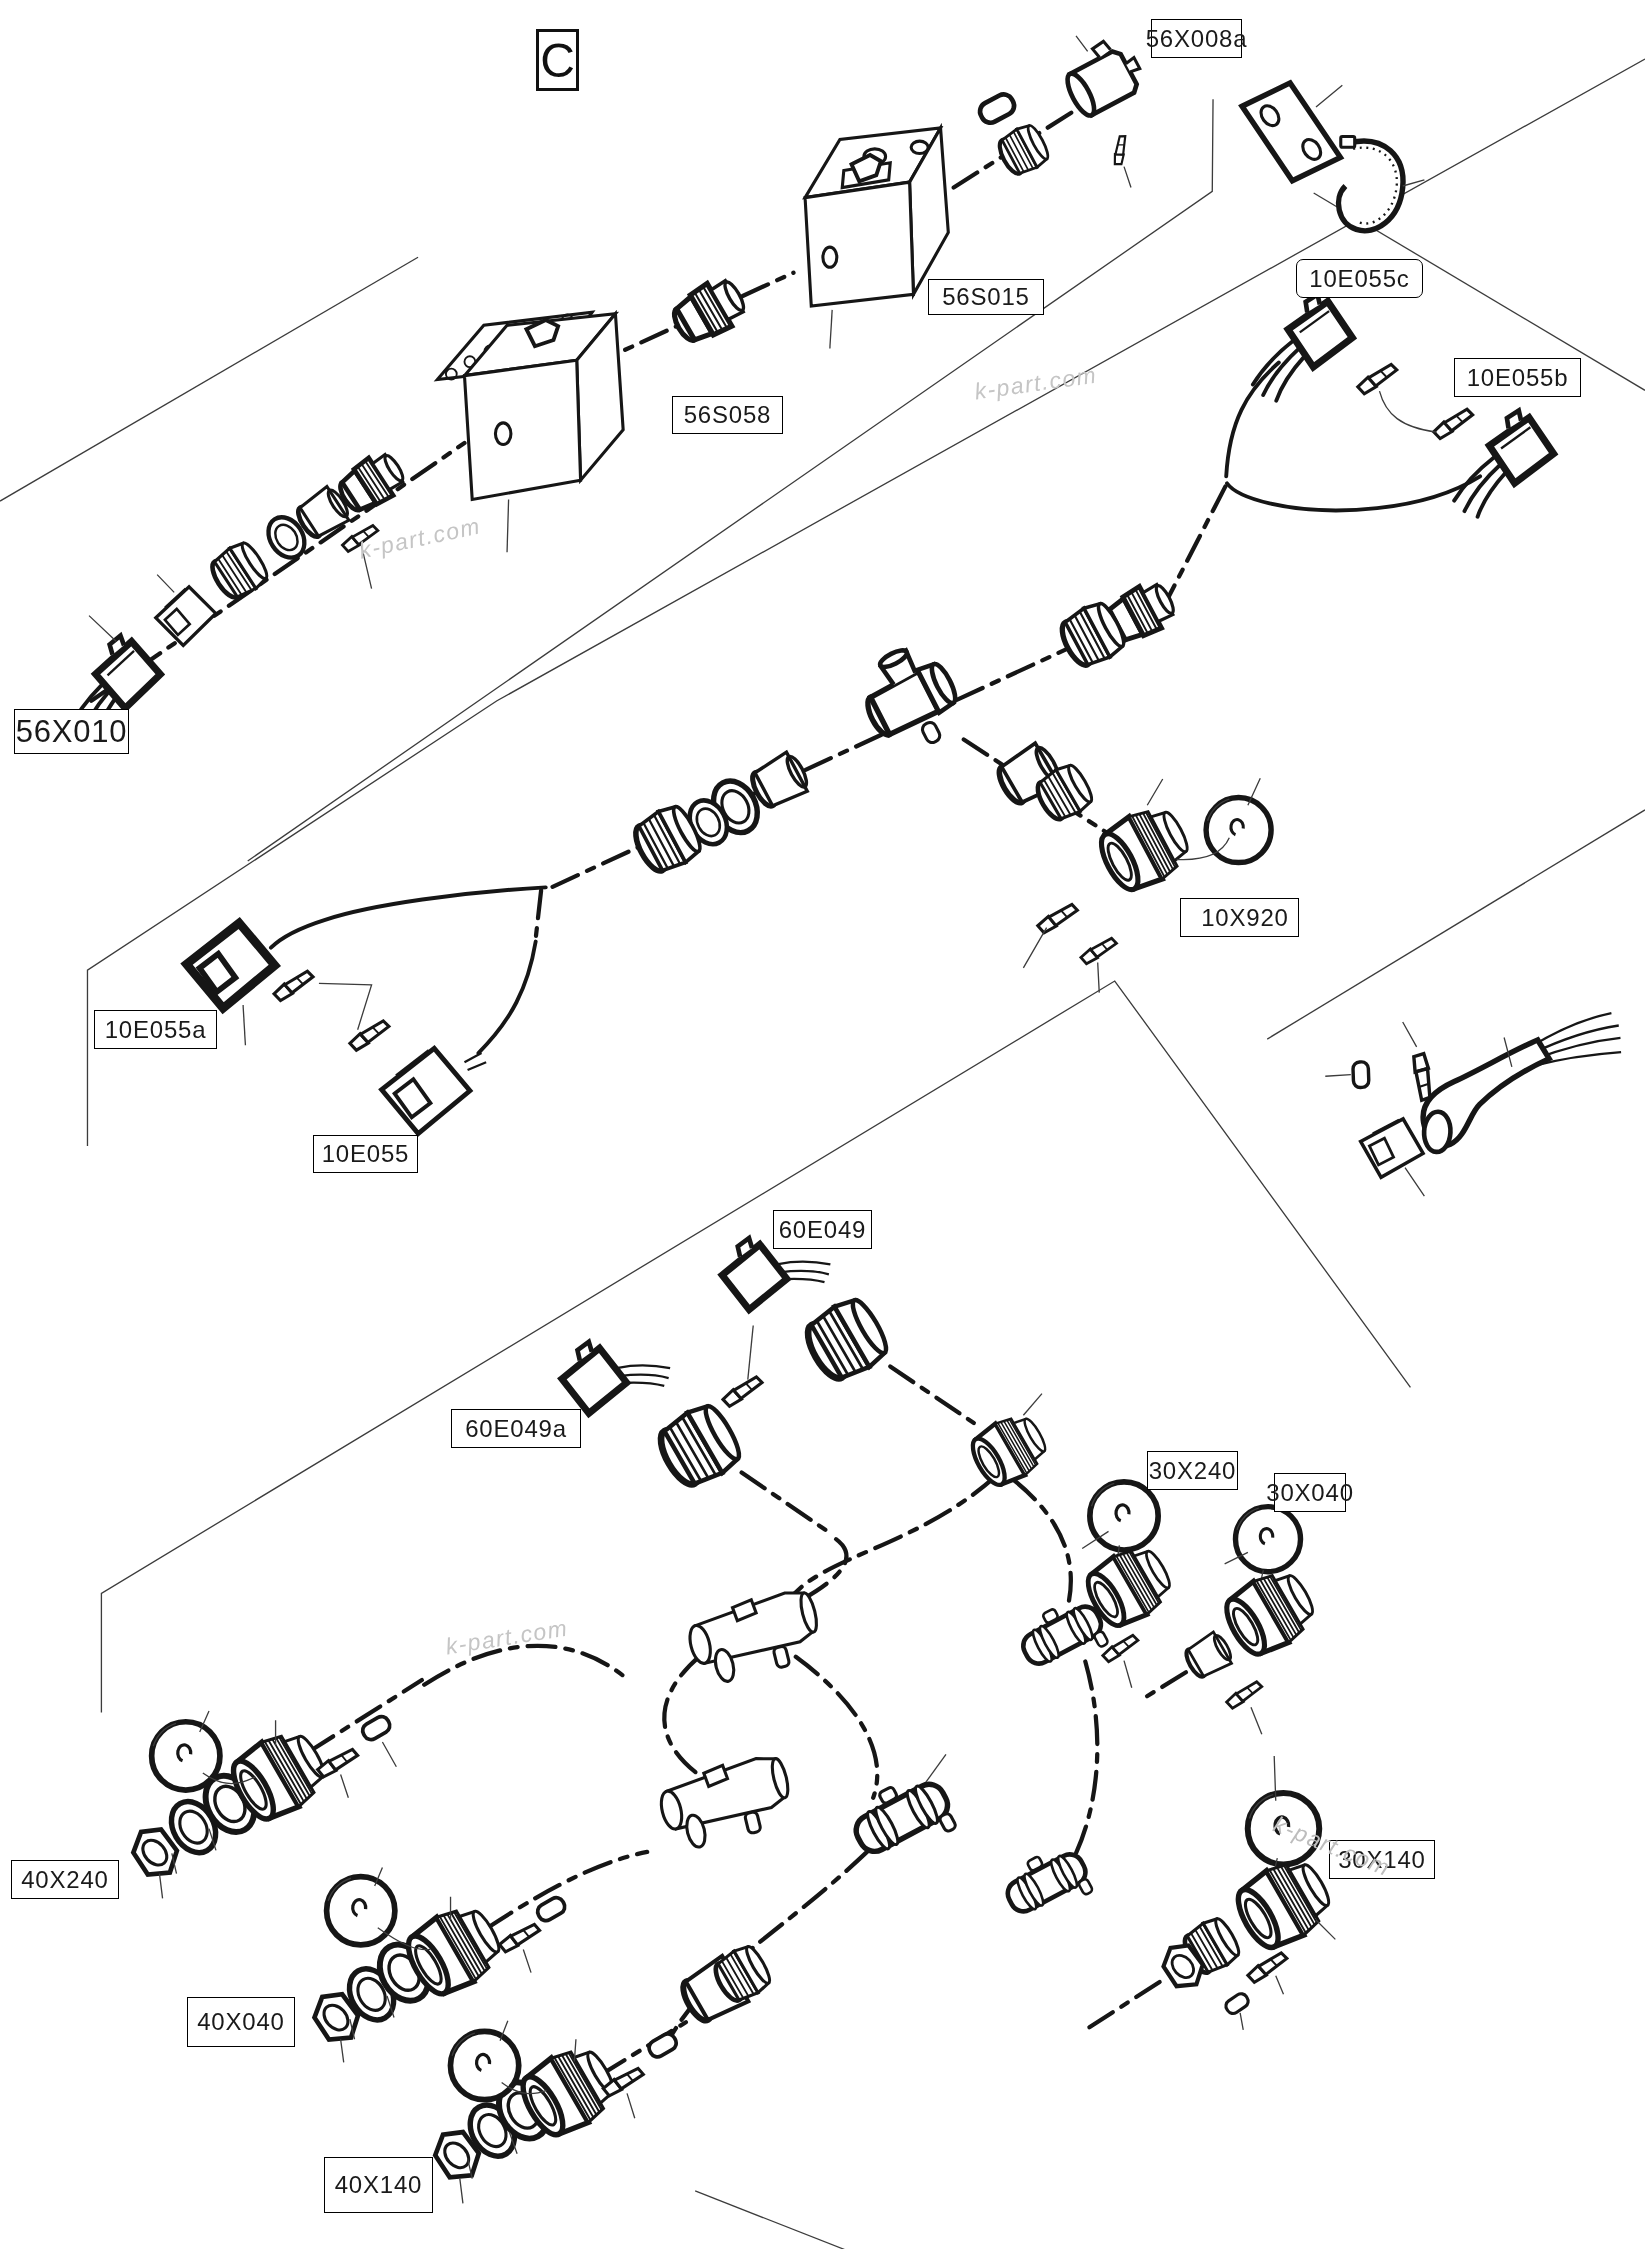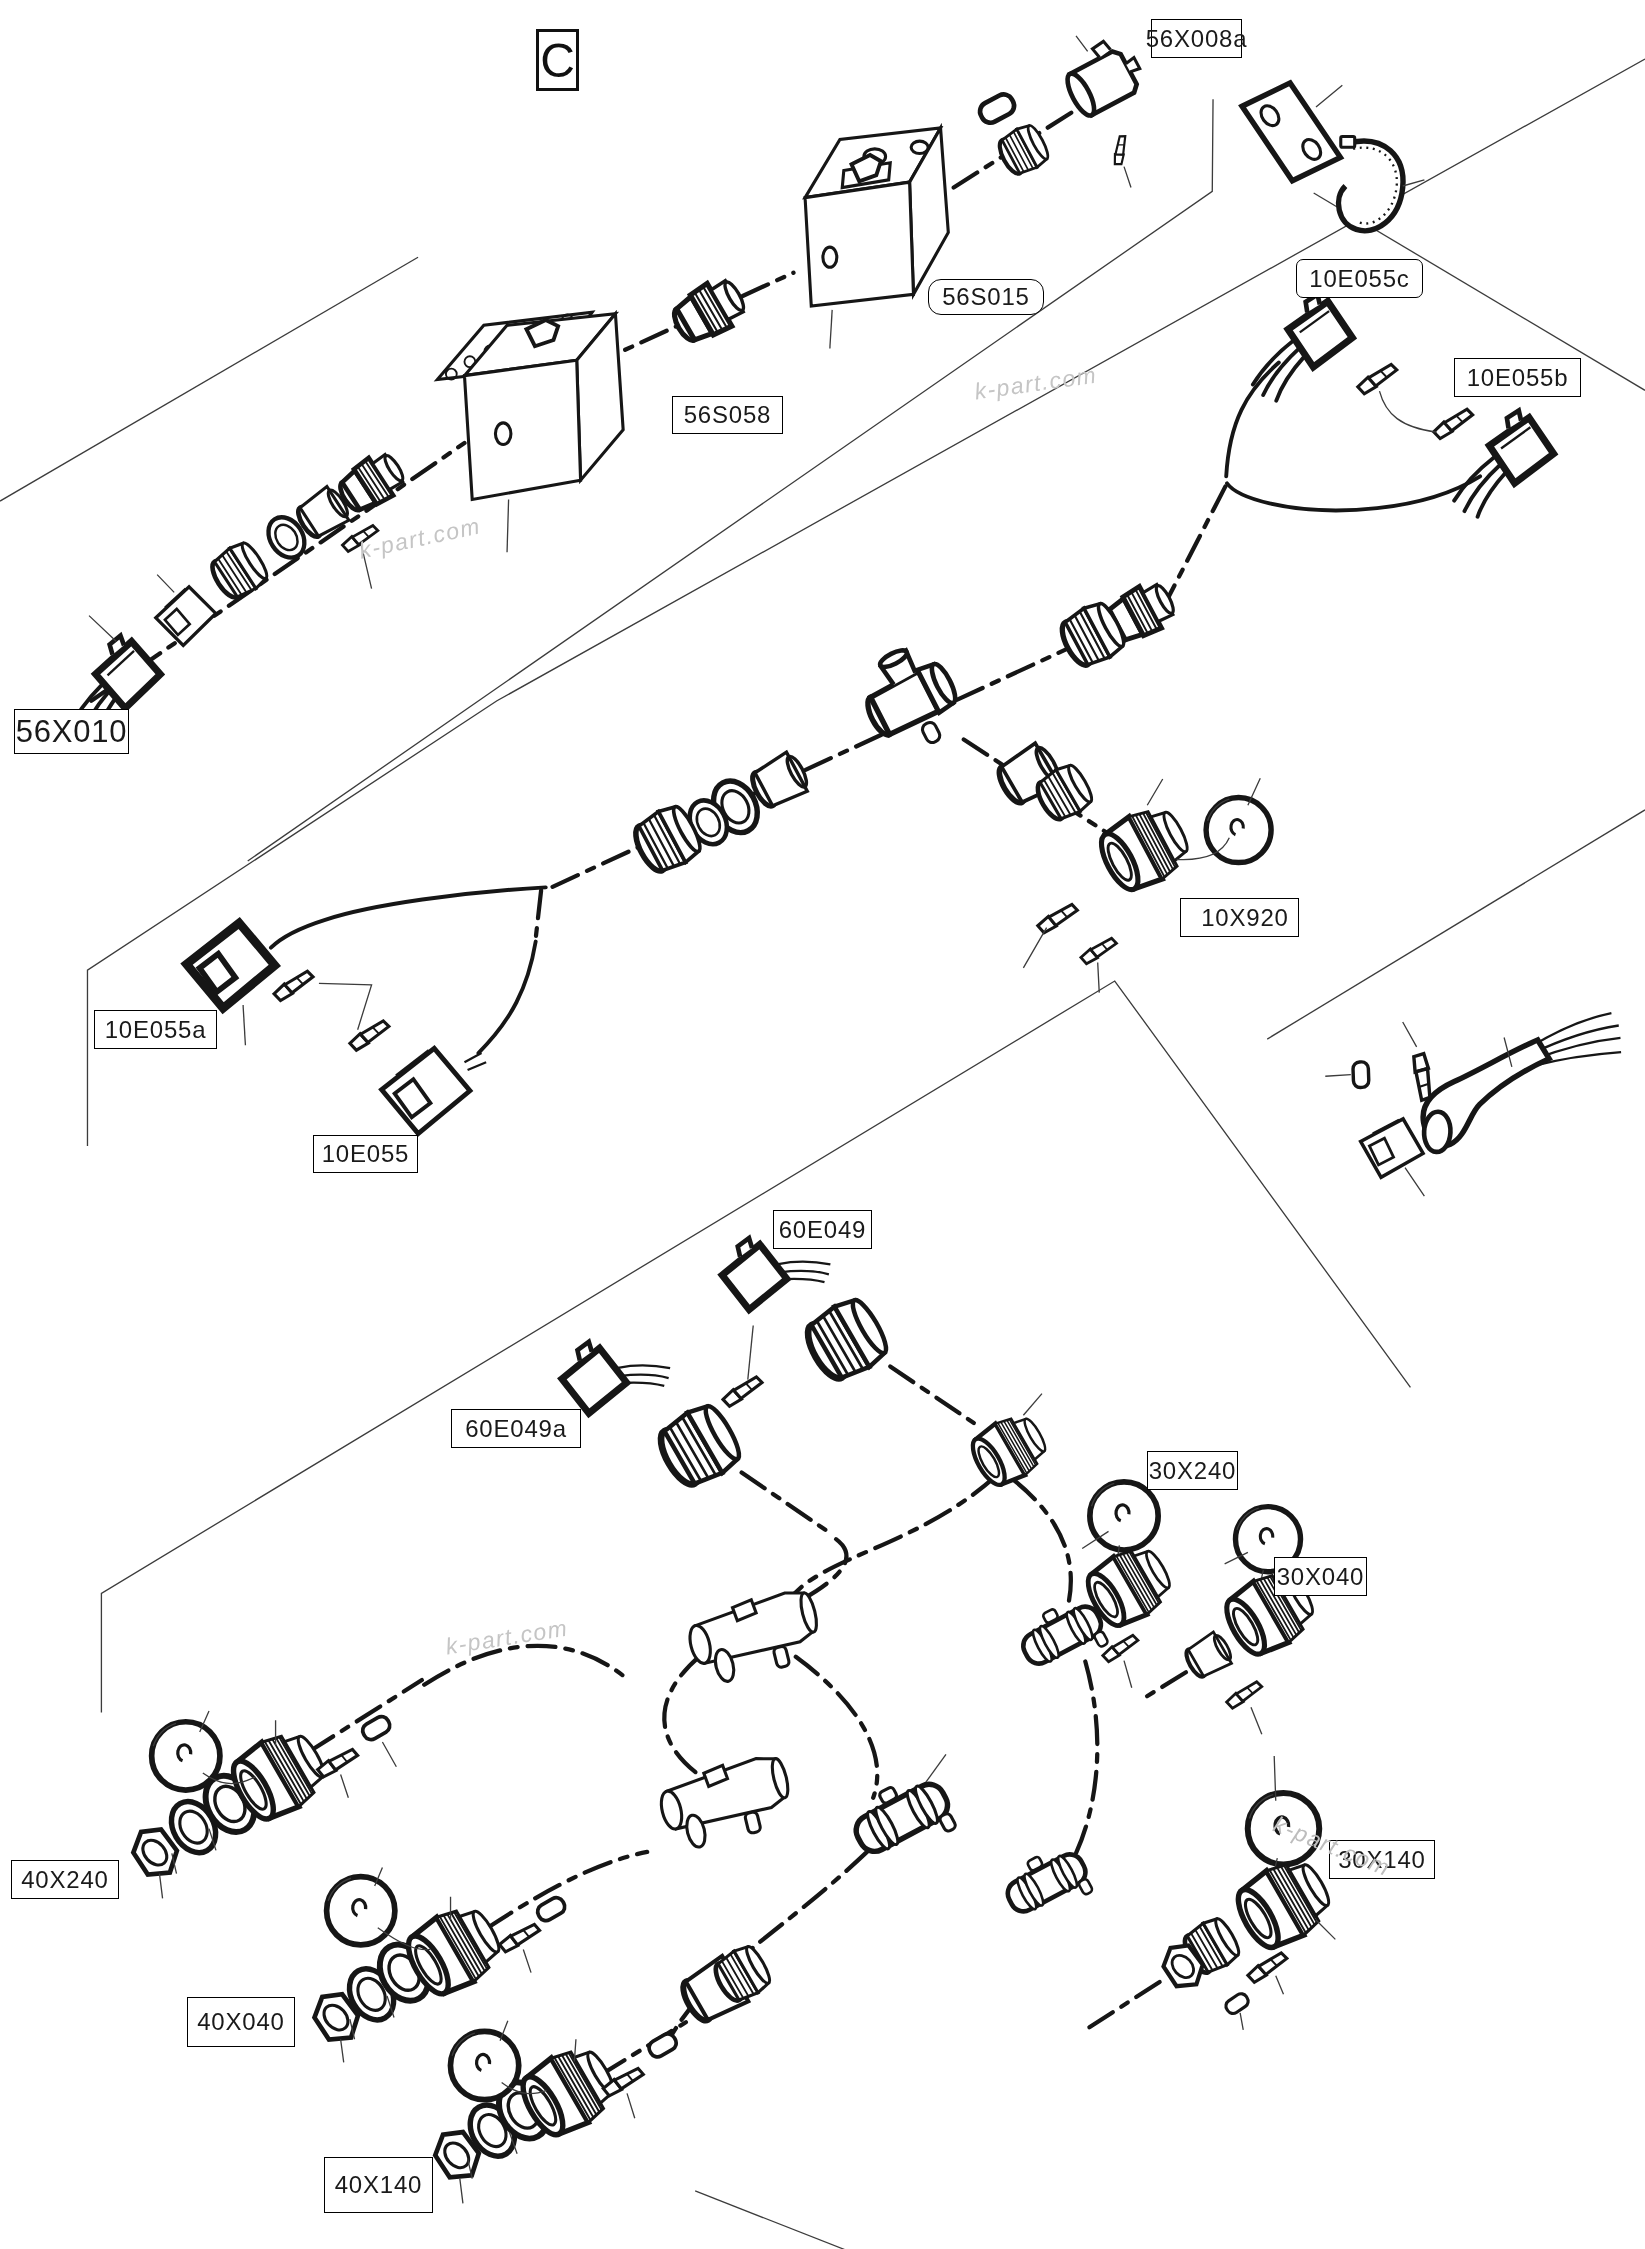--- a/index.html
+++ b/index.html
@@ -379,32 +379,32 @@
     <use href="#sleeve" transform="translate(856,2642) rotate(-30) scale(1.2)"></use>
     <use href="#tube" transform="translate(925,2570) rotate(-30) scale(1.3)"></use>
     <use href="#knurl" transform="translate(962,2548) rotate(-30)"></use>
     <path class="b" d="M 646,2636 L 656,2610 M 742,2662 L 744,2634 M 658,2754 L 668,2782 M 604,2788 L 610,2814 M 594,2814 L 598,2846 M 810,2704 L 820,2736"></path>
   </g>
 </svg>
 
 <div class="secbox" style="left:536px;top:29px;width:43px;height:62px;">C</div>
 
 <div class="plabel" style="left:1151px;top:19.4px;width:91px;height:39px;">56X008a</div>
-<div class="plabel" style="left:928px;top:279px;width:116px;height:36px;border-radius:13px;">56S015</div>
+<div class="plabel" style="left:928px;top:279px;width:116px;height:36px;">56S015</div>
 <div class="plabel" style="left:634px;top:396px;width:111px;height:38px;margin-left:38px;">56S058</div>
 <div class="plabel" style="left:14px;top:709px;width:115px;height:45px;font-size:31px;">56X010</div>
 <div class="plabel" style="left:1296px;top:259px;width:127px;height:39px;border-radius:7px;">10E055c</div>
 <div class="plabel" style="left:1454px;top:358px;width:127px;height:39px;">10E055b</div>
 <div class="plabel" style="left:94px;top:1010px;width:123px;height:39px;">10E055a</div>
 <div class="plabel" style="left:313px;top:1135px;width:105px;height:38px;">10E055</div>
 <div class="plabel" style="left:1180px;top:898px;width:119px;height:39px;padding-left:11px;">10X920</div>
 <div class="plabel" style="left:773px;top:1210px;width:99px;height:39px;">60E049</div>
 <div class="plabel" style="left:451px;top:1409px;width:130px;height:39px;">60E049a</div>
 <div class="plabel" style="left:1147px;top:1451px;width:91px;height:39px;">30X240</div>
-<div class="plabel" style="left:1274px;top:1557px;width:93px;height:39px;">30X040</div>
+<div class="plabel" style="left:1274px;top:1473px;width:72px;height:39px;">30X040</div>
 <div class="plabel" style="left:11px;top:1860px;width:108px;height:39px;">40X240</div>
 <div class="plabel" style="left:187px;top:1997px;width:108px;height:50px;">40X040</div>
 <div class="plabel" style="left:324px;top:2157px;width:109px;height:56px;">40X140</div>
 <div class="plabel" style="left:1329px;top:1840px;width:106px;height:39px;">30X140</div>
 
 <div class="wm" style="left:974px;top:370px;transform:rotate(-8deg);">k-part.com</div>
 <div class="wm" style="left:358px;top:525px;transform:rotate(-12deg);">k-part.com</div>
 <div class="wm" style="left:445px;top:1624px;transform:rotate(-9deg);">k-part.com</div>
 <div class="wm" style="left:1270px;top:1833px;transform:rotate(22deg);color:#bdbdbd;">k-part.com</div>
 

